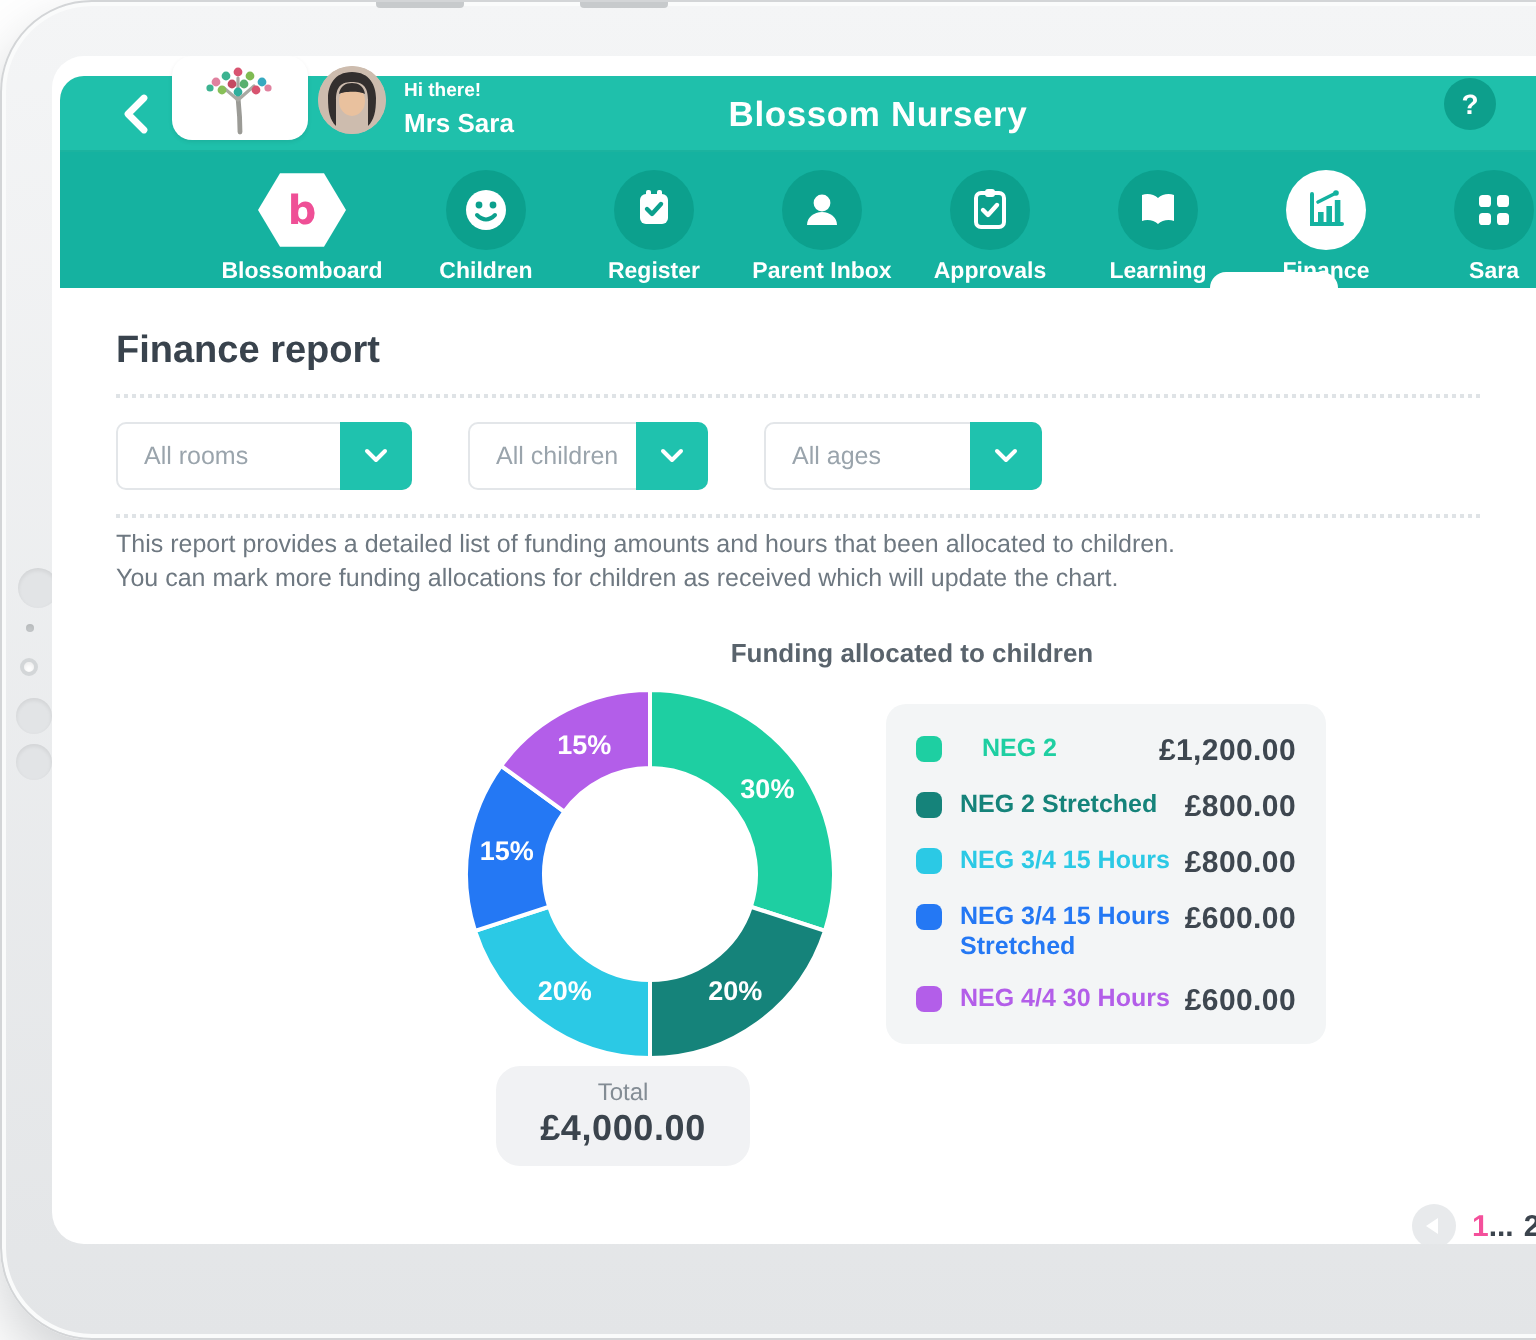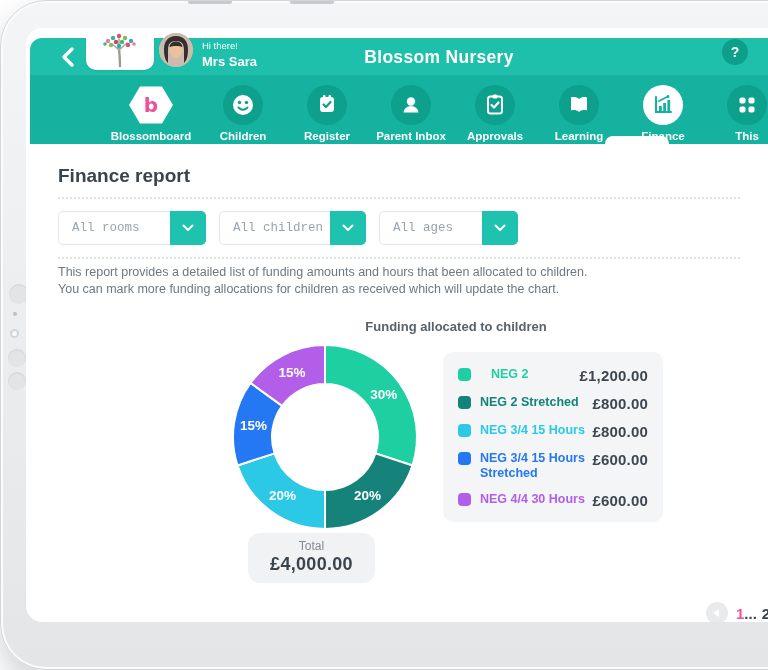--- a/index.html
+++ b/index.html
@@ -29,21 +29,21 @@
   .topbar { position:absolute; left:4px; top:10px; right:0; height:38px;
     background:#1fc0ab; border-radius:12px 0 0 0; border-bottom:1px solid rgba(0,70,62,.10); }
   .navbar { position:absolute; left:4px; top:48px; right:0; height:68px; background:#15b2a0; }
 
   .back-btn { position:absolute; left:30px; top:16px; width:26px; height:26px; cursor:pointer; }
   .logo-tab { position:absolute; left:60px; top:0; width:68px; height:42px; background:#fff;
     border-radius:10px; display:flex; align-items:center; justify-content:center; box-shadow:0 1px 2px rgba(0,0,0,.08); }
   .avatar { position:absolute; left:133px; top:5px; width:34px; height:34px; border-radius:50%;
     overflow:hidden; background:#cdbcae; }
   .greeting { position:absolute; left:176px; top:13px; color:#fff; line-height:1; }
-  .greet-small { font-size:9.5px; font-weight:normal; display:block; }
+  .greet-small { font-size:9.5px; font-weight:bold; display:block; }
   .greet-name  { font-size:13px;  font-weight:bold; display:block; margin-top:4px; }
   .app-title { position:absolute; left:4px; right:0; top:19px; padding-left:46px;
     text-align:center; color:#fff; font-size:17.5px; font-weight:bold; letter-spacing:.3px; }
   .help-btn { position:absolute; left:696px; top:11px; width:26px; height:26px; border-radius:50%;
     background:#0d9f8c; color:#fff; font-size:14px; font-weight:bold;
     display:flex; align-items:center; justify-content:center; cursor:pointer; }
 
   
   .nav-list { display:flex; padding-left:71px; height:100%; }
   .nav-item { width:84px; display:flex; flex-direction:column; align-items:center;
@@ -58,23 +58,23 @@
   .nav-hex .bee { color:#ef4f96; font-size:20px; font-weight:bold; font-family:"DejaVu Sans",sans-serif; }
   .nav-label { margin-top:5px; color:#fff; font-size:11.5px; font-weight:bold; white-space:nowrap; }
   .nav-indicator { position:absolute; left:575px; bottom:0; width:64px; height:8px;
     background:#fff; border-radius:8px 8px 0 0; }
 
   
   .page-title { position:absolute; left:32px; top:137px; font-size:19px; font-weight:bold; color:#39434d; }
   .dotted { position:absolute; left:32px; right:62px; border-top:2px dotted #dfe3e6; }
   .dot1 { top:169px; } .dot2 { top:229px; }
 
-  .filters { position:absolute; left:32px; top:183px; display:flex; gap:13px;font-family:Liberation Mono, monospace; }
+  .filters { position:absolute; left:32px; top:183px; display:flex; gap:28px; }
   .filter { position:relative; height:34px; border:1px solid #e3e6e9; border-radius:5px; background:#fff; cursor:pointer; }
-  .filter.f1 { width:148px; } .filter.f2 { width:147px; } .filter.f3 { width:139px; }
+  .filter.f1 { width:148px; } .filter.f2 { width:120px; } .filter.f3 { width:139px; }
   .filter .val { display:block; line-height:32px; padding-left:13px; font-size:12.5px; color:#9aa4ac; }
   .filter .dd { position:absolute; right:-1px; top:-1px; bottom:-1px; width:36px; background:#1fc2ae;
     border-radius:0 5px 5px 0; display:flex; align-items:center; justify-content:center; }
 
   .desc { position:absolute; left:32px; top:236px; font-size:12.5px; color:#6e7881; line-height:16.5px; }
 
   .chart-title { position:absolute; left:280px; width:300px; top:291px; text-align:center;
     font-size:13px; font-weight:bold; color:#59636c; }
   .donut { position:absolute; left:204px; top:314px; width:190px; height:190px; }
   .donut text { fill:#fff; font-size:13.5px; font-weight:bold; text-anchor:middle;
@@ -200,21 +200,21 @@
 
         <div class="nav-item">
           <div class="nav-circle">
             <svg width="32" height="32" viewBox="0 0 32 32">
               <rect x="8.5" y="8.5" width="6" height="6" rx="1.8" fill="#fff"></rect>
               <rect x="17.5" y="8.5" width="6" height="6" rx="1.8" fill="#fff"></rect>
               <rect x="8.5" y="17.5" width="6" height="6" rx="1.8" fill="#fff"></rect>
               <rect x="17.5" y="17.5" width="6" height="6" rx="1.8" fill="#fff"></rect>
             </svg>
           </div>
-          <span class="nav-label">This</span>
+          <span class="nav-label">Sara</span>
         </div>
 
       </div>
       <div class="nav-indicator"></div>
     </div>
 
     <div class="back-btn">
       <svg width="26" height="26" viewBox="0 0 26 26">
         <path d="M16 5 L8 13 L16 21" stroke="#fff" stroke-width="3.4" fill="none" stroke-linecap="round" stroke-linejoin="round"></path>
       </svg>

